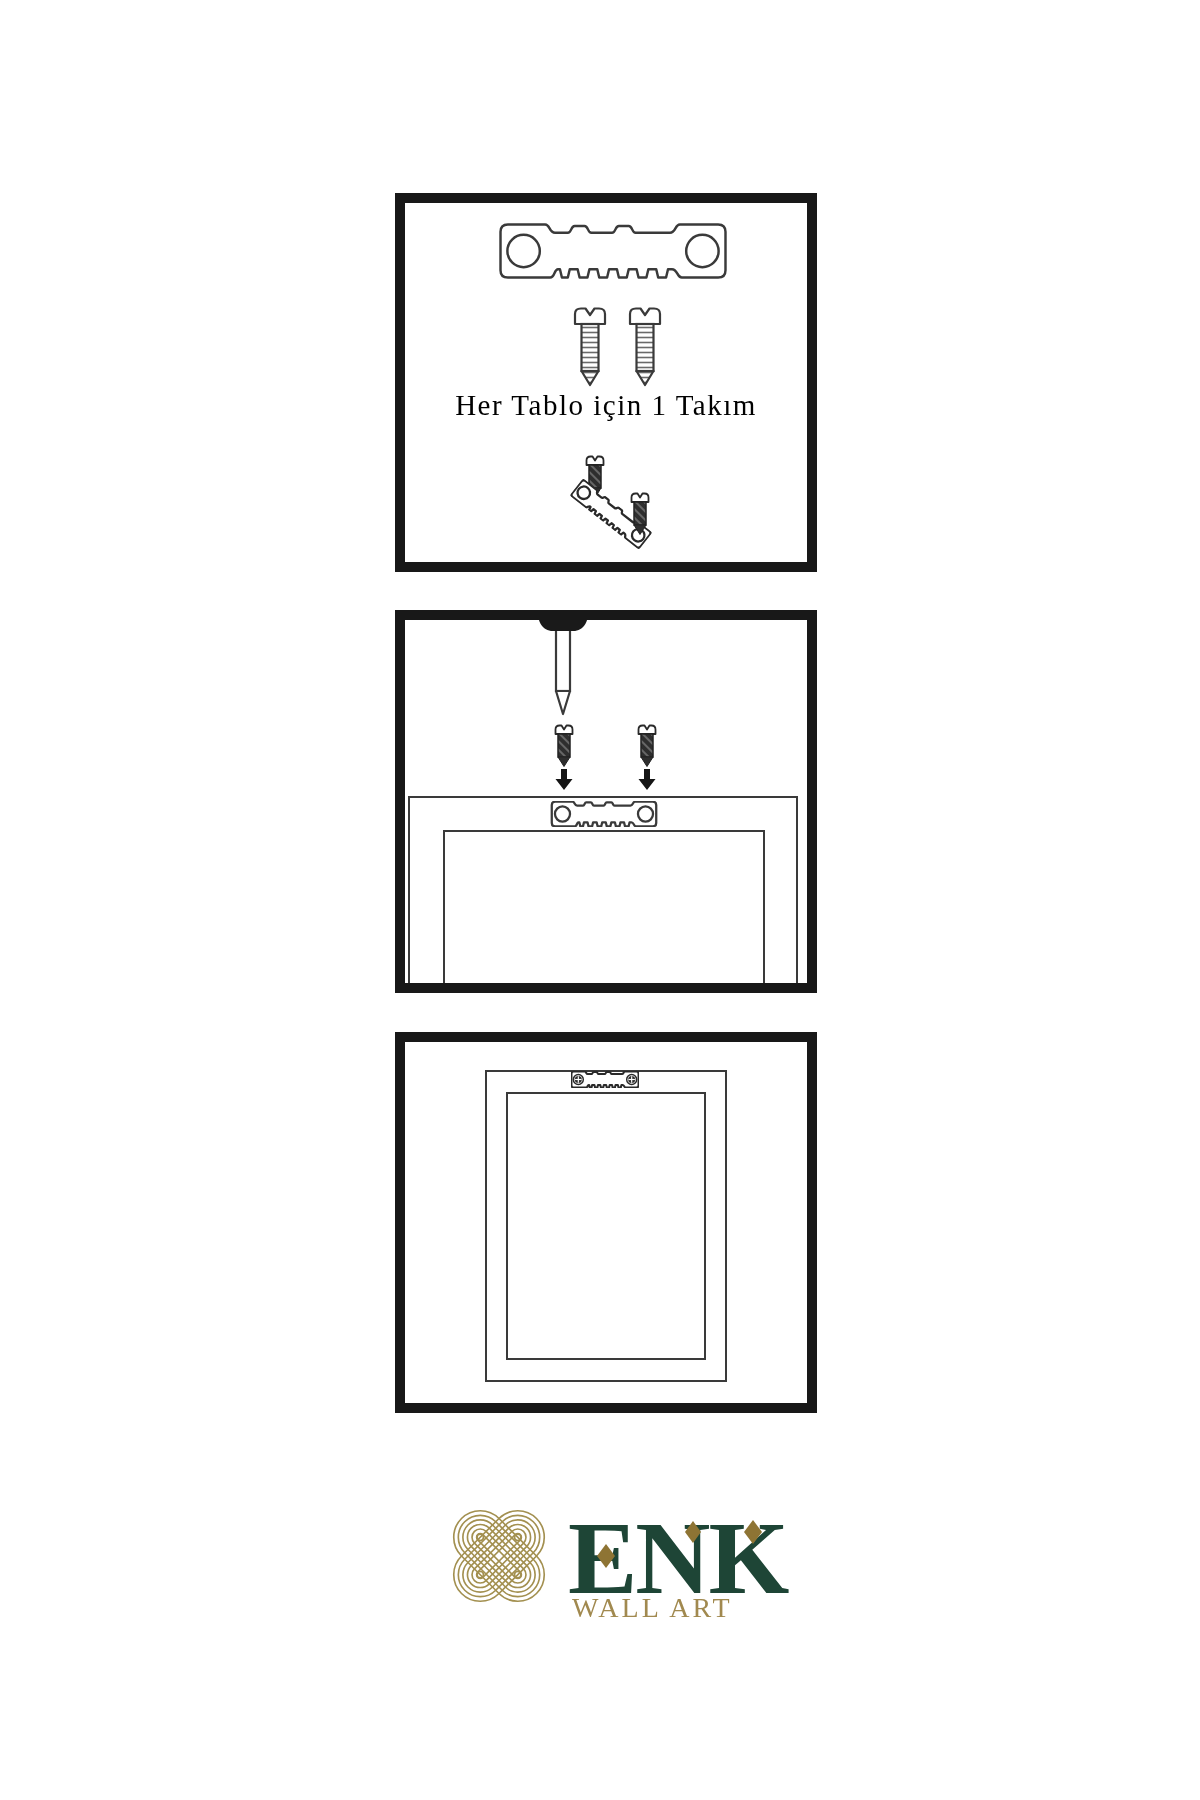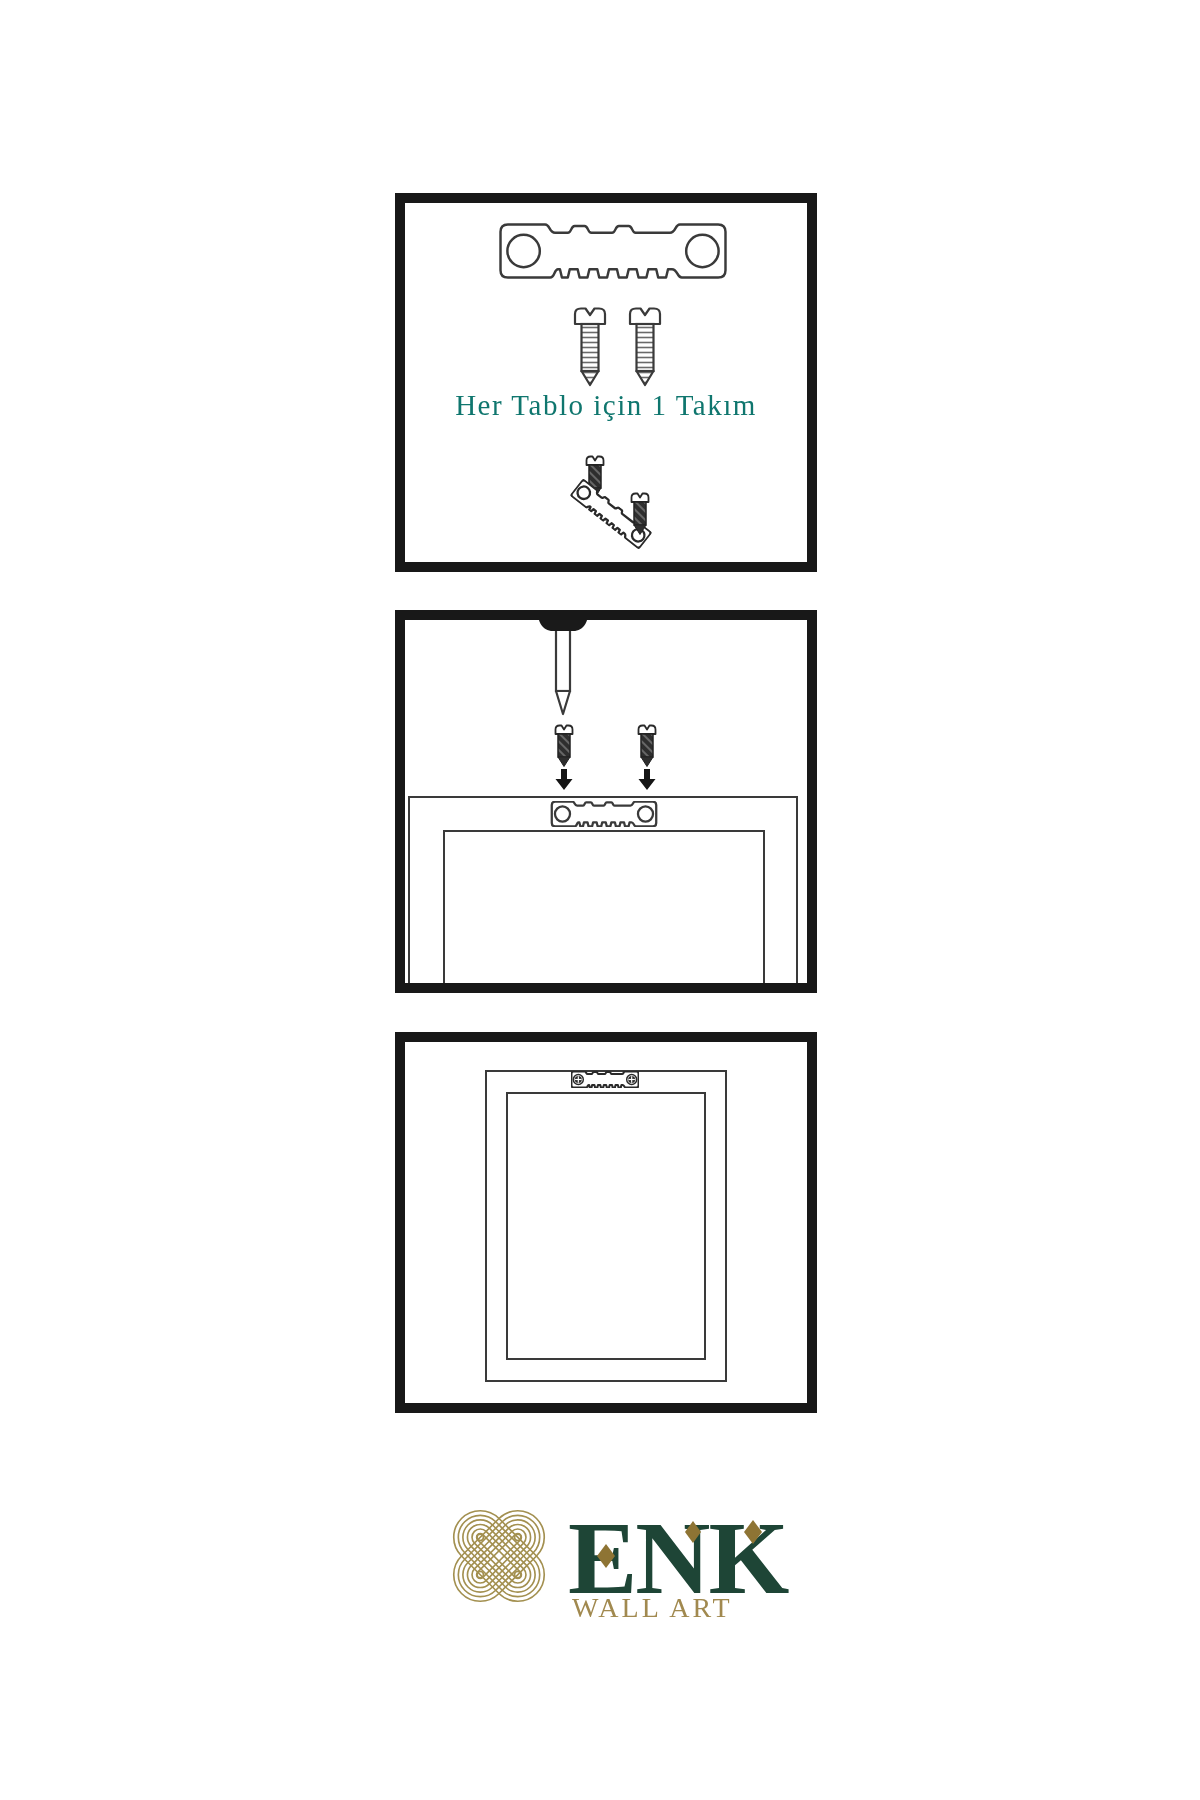--- a/index.html
+++ b/index.html
@@ -5,21 +5,21 @@
   html,body{margin:0;padding:0;background:#ffffff;}
   .canvas{position:relative;width:1200px;height:1800px;background:#ffffff;overflow:hidden;
           font-family:"Liberation Serif", serif;}
   .panel{position:absolute;left:395px;width:422px;background:#ffffff;
          border:10px solid #181818;box-sizing:border-box;}
   #panel1{top:193px;height:379px;}
   #panel2{top:610px;height:383px;}
   #panel3{top:1032px;height:381px;}
   .abs{position:absolute;}
   .caption{position:absolute;left:0;top:186px;width:100%;text-align:center;
-           font-size:29px;letter-spacing:1.5px;color:#0f766e;font-weight:400;}
+           font-size:29px;letter-spacing:1.5px;color:#000000;font-weight:400;}
   .frame-outer{position:absolute;border:2.5px solid #3a3a3a;border-bottom:none;
                background:#ffffff;box-sizing:border-box;}
   .frame-outer.closed{border-bottom:2.5px solid #3a3a3a;}
   .frame-inner{position:absolute;border:2px solid #3a3a3a;border-bottom:none;
                background:#ffffff;box-sizing:border-box;}
   .frame-inner.closed{border-bottom:2px solid #3a3a3a;}
   .brand{position:absolute;left:568px;top:1506px;font-size:104px;line-height:1;
          letter-spacing:-2px;color:#1e4536;font-weight:700;}
   .tagline{position:absolute;left:572px;top:1594px;font-size:28px;line-height:1;
            letter-spacing:3px;color:#a1894f;font-weight:400;}

